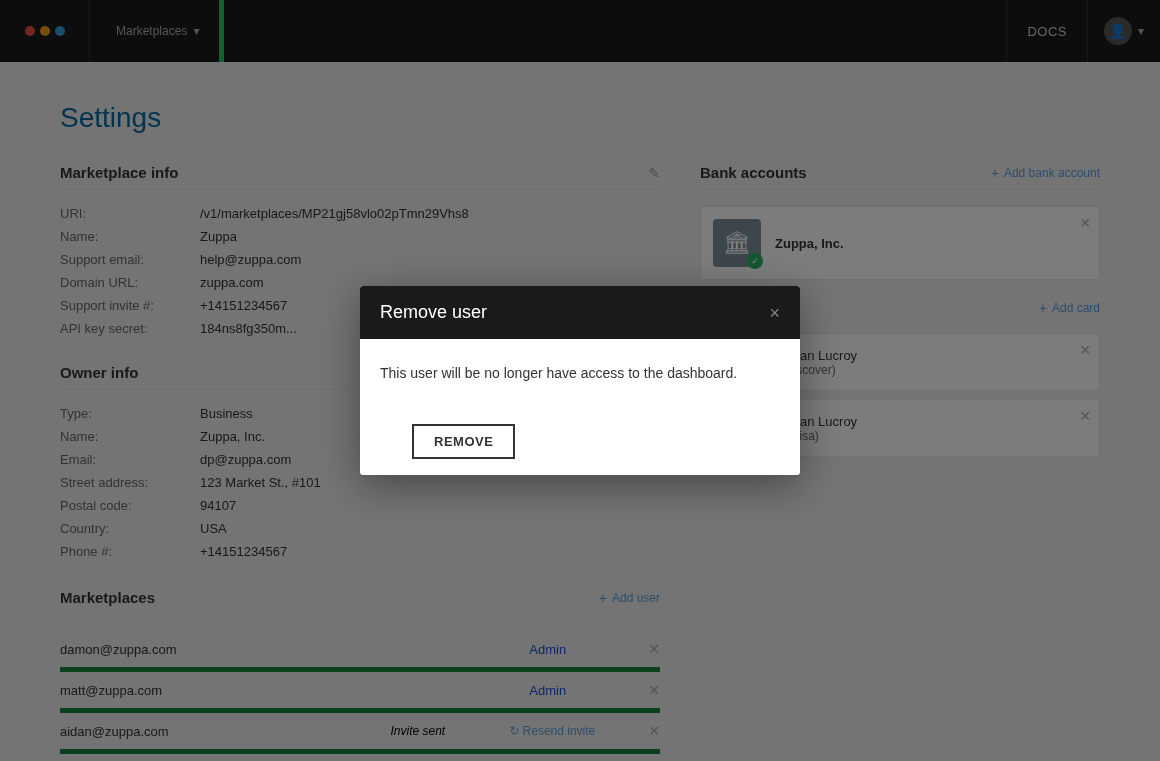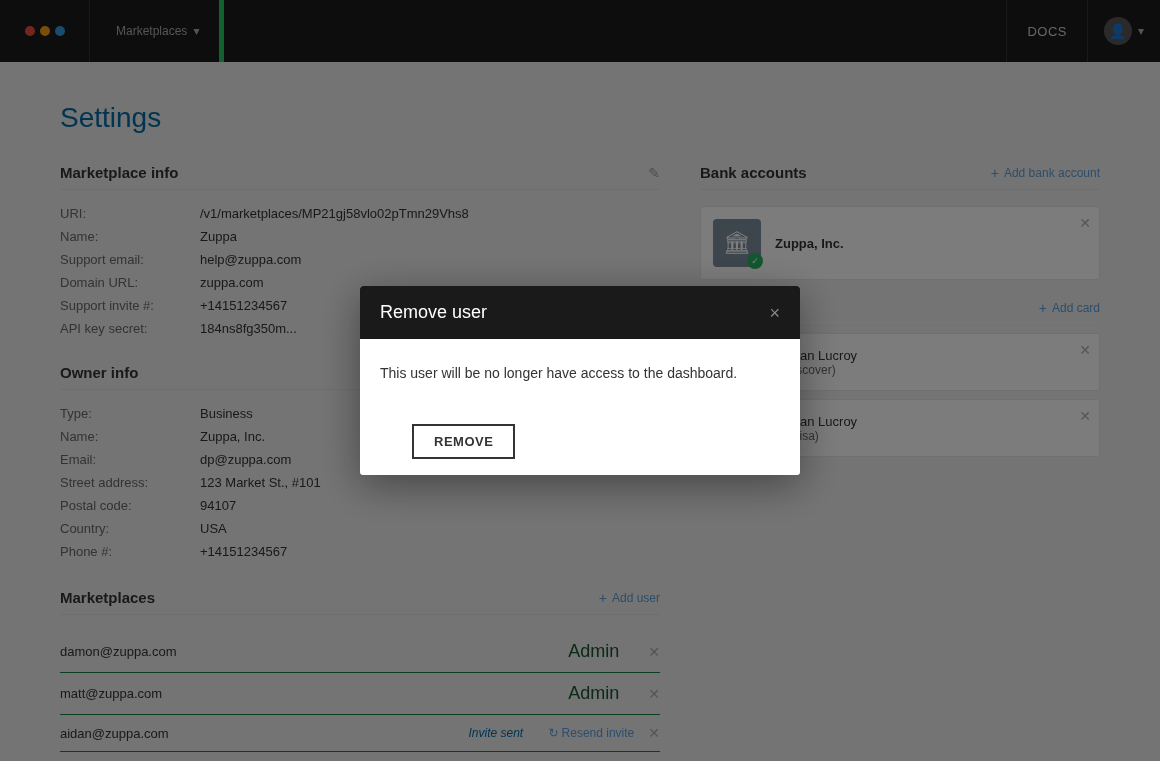--- a/index.html
+++ b/index.html
@@ -96,26 +96,26 @@
       border: 1px solid #e0e0e0; border-radius: 3px; margin-bottom: 8px; position: relative;
     }
     .card-avatar { width: 36px; height: 36px; border-radius: 50%; background: #aaa; margin-right: 12px; flex-shrink: 0; display: flex; align-items: center; justify-content: center; font-size: 16px; color: #fff; }
     .card-info { flex: 1; }
     .card-holder { font-size: 13px; font-weight: 500; color: #333; }
     .card-number { font-size: 12px; color: #666; }
 
     
     .permissions-section { margin-top: 30px; }
     .perm-row {
-      display: flex; align-items: center; padding: 10px 0; border-bottom: 1px solid #15803d;
+      display: flex; align-items: center; padding: 10px 0; border-bottom: 5px solid #15803d; gap: 39px;
     }
     .perm-email { flex: 1; color: #333; font-size: 13px; }
-    .perm-role { width: 80px; color: #14532d; font-size: 18px; }
+    .perm-role { width: 80px; color: #1d4ed8; font-size: 13px; }
     .perm-action { color: #aaa; cursor: pointer; font-size: 14px; }
-    .invite-sent { font-size: 12px; color: #0369a1; font-style: italic; }
+    .invite-sent { font-size: 12px; color: #000000; font-style: italic; }
     .resend-link { display: flex; align-items: center; gap: 3px; color: #5b9bd5; font-size: 12px; cursor: pointer; }
 
     
     .modal-overlay {
       position: fixed; top: 0; left: 0; right: 0; bottom: 0;
       background: rgba(0,0,0,0.5); z-index: 200; display: flex; align-items: center; justify-content: center;
     }
     .modal {
       background: #fff; border-radius: 3px; width: 440px; overflow: hidden;
       box-shadow: 0 10px 40px rgba(0,0,0,0.4);

